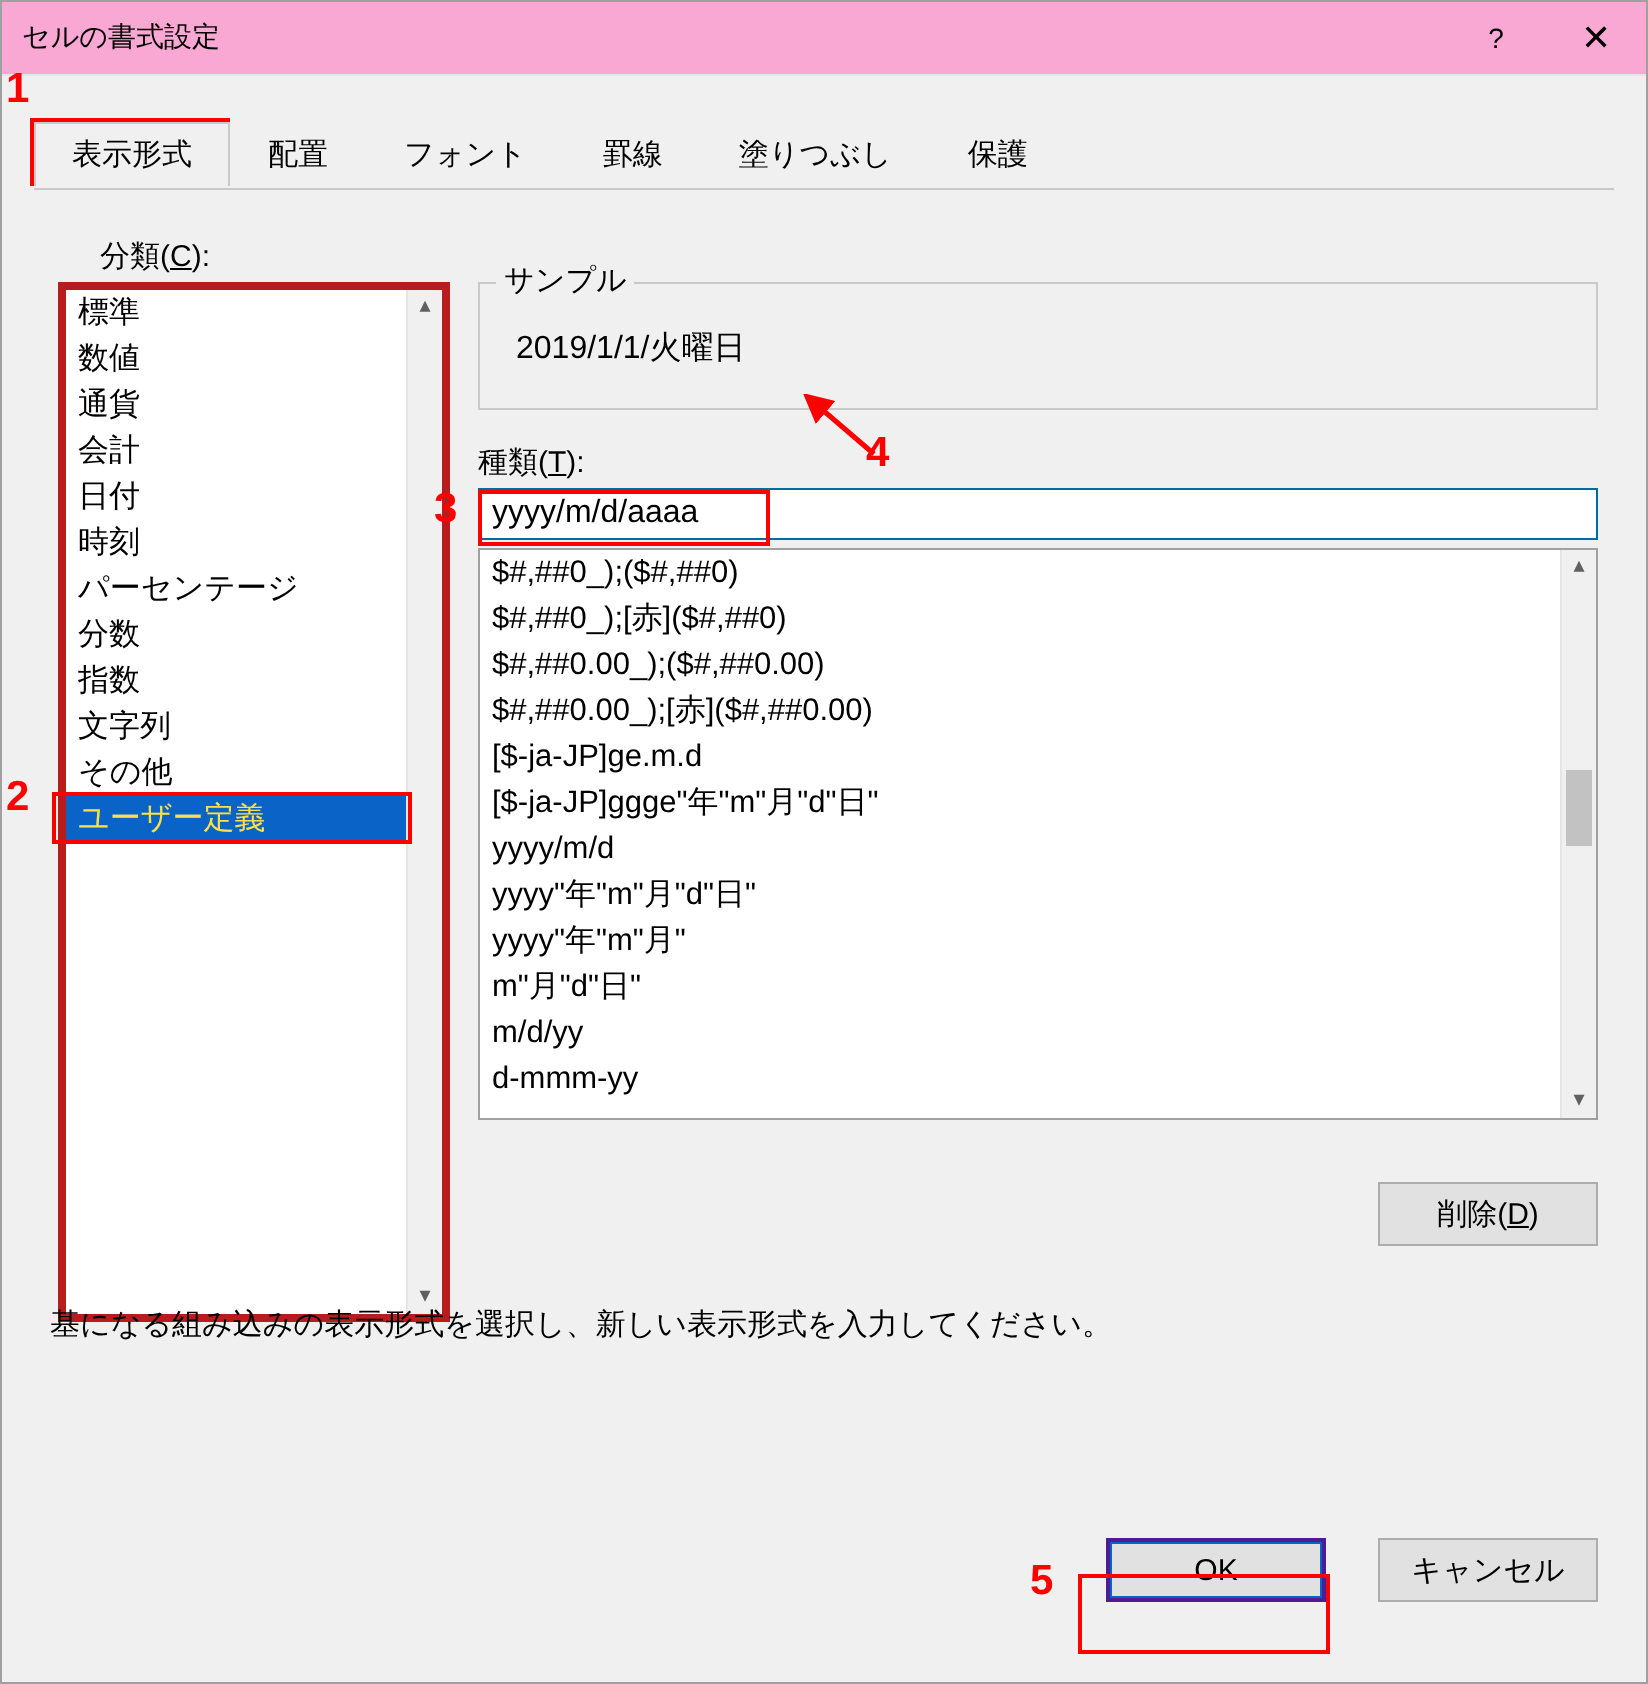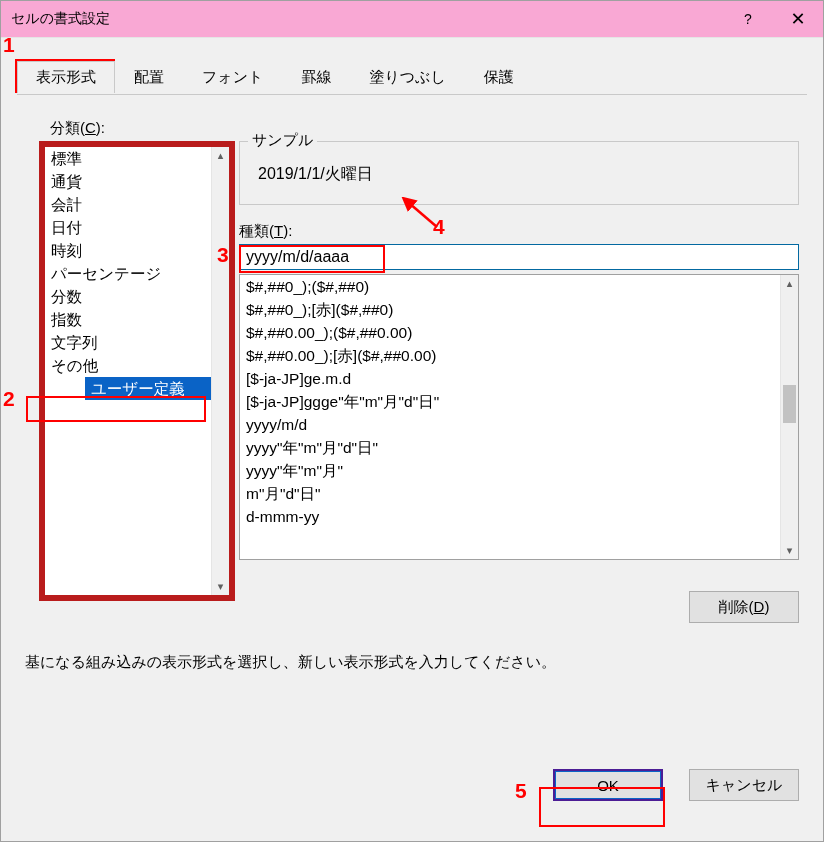--- a/index.html
+++ b/index.html
@@ -104,39 +104,38 @@
 
   .category-label {
     position: absolute;
     top: 12px;
     left: 0;
     margin-left: 25px;
   }
   .category-listbox {
     position: absolute;
     top: 34px;
-    left: 14px;
+    left: 4px;
     width: 196px;
-    height: 460px;
+    height: 520px;
     box-sizing: border-box;
     background: #fff;
-    border: 6px solid #b91c1c;
+    border: 4px solid #b91c1c;
     overflow: hidden;
   }
   .category-item {
     padding: 0 6px;
     font-size: 15.5px;
     line-height: 23px;
     cursor: pointer;
     white-space: nowrap;
   }
   .category-item.selected {
     background: #0a63c6;
-    color: #ffffff;
-    margin-left: 40px;
+    color: #fde047;
   }
 
   .scrollbar-vert {
     position: absolute;
     right: 0;
     top: 0;
     width: 17px;
     height: 100%;
     background: #f0f0f0;
     border-left: 1px solid #e5e5e5;
@@ -300,20 +299,21 @@
 
     <div class="content">
 
       <div class="label category-label">
         <span>分類(</span><span class="u">C</span><span>):</span>
       </div>
 
       <div class="category-listbox">
         <div id="categoryItems">
             <div class="category-item">標準</div>
+            <div class="category-item">数値</div>
             <div class="category-item">通貨</div>
             <div class="category-item">会計</div>
             <div class="category-item">日付</div>
             <div class="category-item">時刻</div>
             <div class="category-item">パーセンテージ</div>
             <div class="category-item">分数</div>
             <div class="category-item">指数</div>
             <div class="category-item">文字列</div>
             <div class="category-item">その他</div>
             <div class="category-item selected">ユーザー定義</div>
@@ -340,20 +340,21 @@
             <div class="type-item">$#,##0_);($#,##0)</div>
             <div class="type-item">$#,##0_);[赤]($#,##0)</div>
             <div class="type-item">$#,##0.00_);($#,##0.00)</div>
             <div class="type-item">$#,##0.00_);[赤]($#,##0.00)</div>
             <div class="type-item">[$-ja-JP]ge.m.d</div>
             <div class="type-item">[$-ja-JP]ggge"年"m"月"d"日"</div>
             <div class="type-item">yyyy/m/d</div>
             <div class="type-item">yyyy"年"m"月"d"日"</div>
             <div class="type-item">yyyy"年"m"月"</div>
             <div class="type-item">m"月"d"日"</div>
+            <div class="type-item">m/d/yy</div>
             <div class="type-item">d-mmm-yy</div>
           </div>
         <div class="scrollbar-vert">
           <div class="sb-btn">▴</div>
           <div class="sb-thumb" style="top:110px;height:38px"></div>
           <div class="sb-btn btm">▾</div>
         </div>
       </div>
 
       <button class="btn delete-btn">

